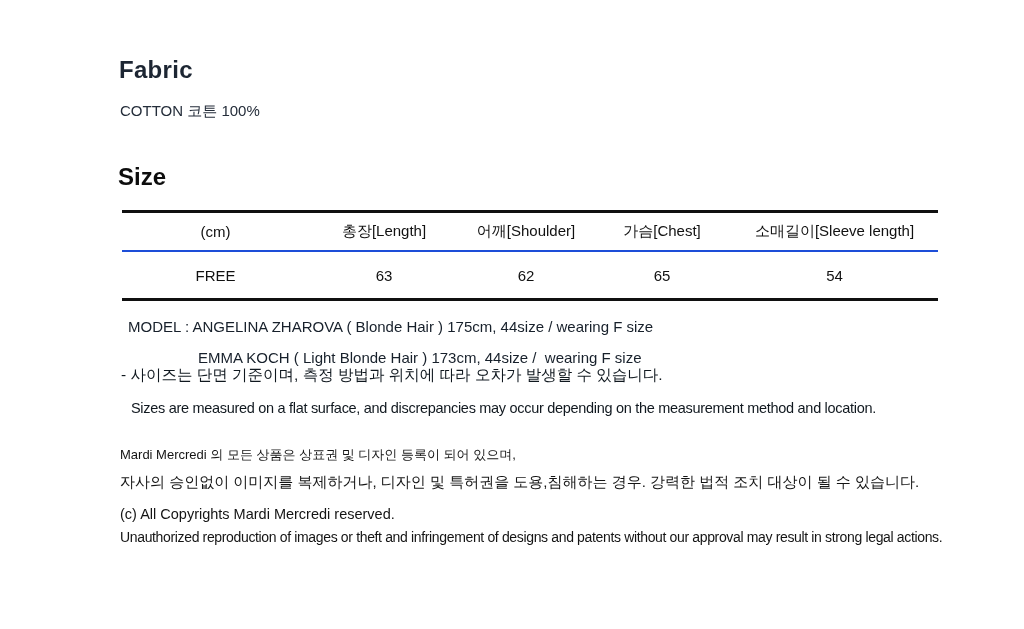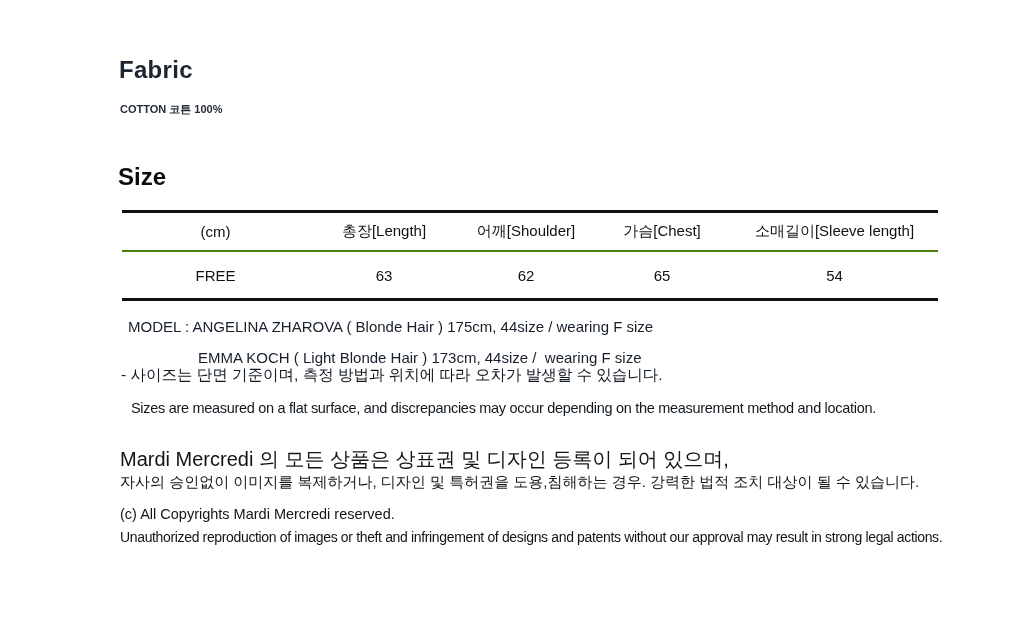--- a/index.html
+++ b/index.html
@@ -20,41 +20,41 @@
 
   .fabric-heading {
     left: 119px; top: 56px;
     font-size: 24px; font-weight: 600;
     letter-spacing: 0.3px;
     color: #1d2633;
     margin: 0;
   }
   .fabric-value {
     left: 120px; top: 102px;
-    font-size: 11px; font-weight: 700;
+    font-size: 15px; font-weight: 400;
     color: #242d3a;
     margin: 0;
   }
   .size-heading {
     left: 118px; top: 163px;
     font-size: 24px; font-weight: 700;
     color: #0d0d0d;
     margin: 0;
   }
 
   .size-table {
     position: absolute;
     left: 122px; top: 210px;
     width: 816px;
     border-collapse: collapse;
     table-layout: fixed;
     border-top: 3px solid #101010;
     border-bottom: 3px solid #101010;
   }
-  .size-table thead tr { border-bottom: 2px solid #4d7c0f; }
+  .size-table thead tr { border-bottom: 2px solid #1d4ed8; }
   .size-table th {
     height: 37px;
     font-size: 15px; font-weight: 400;
     text-align: center; vertical-align: middle;
     color: #111111;
     padding: 0;
   }
   .size-table td {
     height: 46px;
     font-size: 15px; font-weight: 400;
@@ -67,21 +67,21 @@
   .col-shoulder { width: 134px; }
   .col-chest { width: 138px; }
   .col-sleeve { width: 207px; }
 
   .model-line1 { left: 122px; top: 312px; font-size: 15px; color: #17202b; margin: 6px; }
   .model-line2 { left: 186px; top: 337px; font-size: 15px; color: #17202b; margin: 12px; }
 
   .note-kr { left: 121px; top: 365px; font-size: 15.5px; color: #10181f; margin: 0; }
   .note-en { left: 131px; top: 400px; font-size: 14.5px; letter-spacing: -0.3px; color: #10181f; margin: 0; text-align: right; }
 
-  .legal-kr1 { left: 120px; top: 446px; font-size: 20px; color: #141414; margin: 0; }
+  .legal-kr1 { left: 120px; top: 446px; font-size: 13px; color: #141414; margin: 0; }
   .legal-kr2 { left: 120px; top: 473px; font-size: 15px; color: #141414; margin: 0; }
   .copyright { left: 120px; top: 506px; font-size: 14.5px; color: #141414; margin: 0; }
   .legal-en  { left: 120px; top: 529px; font-size: 14px; letter-spacing: -0.35px; color: #141414; margin: 0; }
 </style>
 </head>
 <body>
 
 <div class="page">
 
   <h2 class="abs fabric-heading">Fabric</h2>

